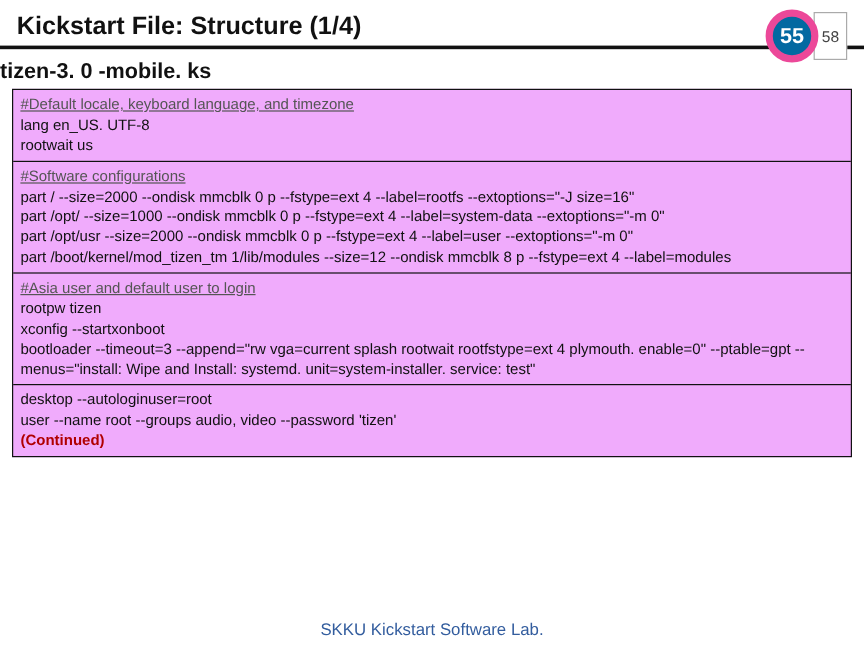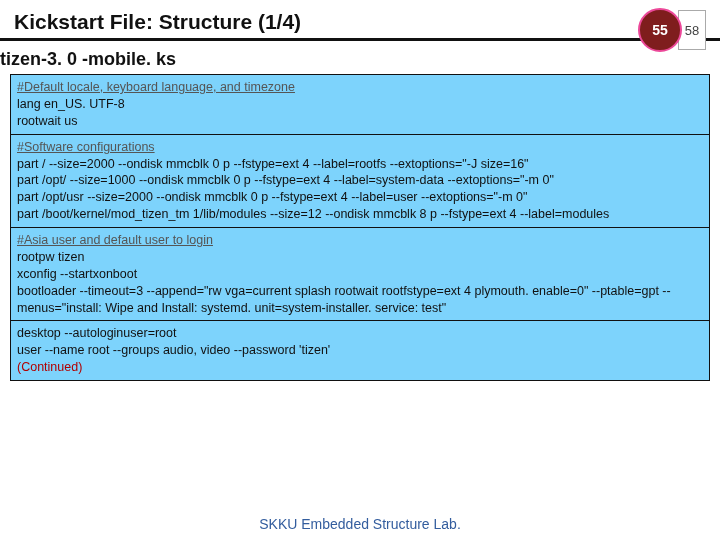--- a/index.html
+++ b/index.html
@@ -27,26 +27,26 @@
   .badges {
     position: absolute;
     right: 14px;
     top: 8px;
     display: flex;
     align-items: center;
   }
   .badge-main {
     width: 44px;
     height: 44px;
-    background: #7f1d1d;
-    border: 2px solid #ec4899;
+    background: #0369a1;
+    border: 6px solid #ec4899;
     border-radius: 50%;
     color: #fff;
     font-weight: 700;
-    font-size: 14px;
+    font-size: 18px;
     display: flex;
     align-items: center;
     justify-content: center;
     z-index: 2;
   }
   .badge-sub {
     width: 28px;
     height: 40px;
     background: #fff;
     border: 1px solid #aaa;
@@ -60,33 +60,33 @@
   }
   .filename {
     font-size: 18px;
     font-weight: 600;
     padding: 8px 16px 4px 0;
     color: #111;
   }
   .border-box {
     margin: 0 10px 6px 10px;
     border: 1px solid #111;
-    background: #7dd3fc;
+    background: #f0abfc;
   }
   .block {
     padding: 4px 6px;
     font-size: 12.5px;
     line-height: 1.35;
     border-bottom: 1px solid #111;
     color: #111;
     word-wrap: break-word;
   }
   .block:last-child { border-bottom: none; }
   .comment { color: #555; text-decoration: underline; }
-  .continued { color: #b00000; font-weight: 400; }
+  .continued { color: #b00000; font-weight: 700; }
   .footer {
     position: absolute;
     bottom: 8px;
     width: 100%;
     text-align: center;
     color: #335d9e;
     font-size: 14px;
   }
 </style>
 </head>
@@ -126,13 +126,13 @@
   </div>
 
   <div class="block">
     <span>desktop --autologinuser=root</span><br>
     <span>user --name root  --groups audio, video  --password 'tizen'</span><br>
     <span class="continued">(Continued)</span>
   </div>
 
 </div>
 
-<div class="footer">SKKU Embedded Structure Lab.</div>
+<div class="footer">SKKU Kickstart Software Lab.</div>
 
 </body></html>

